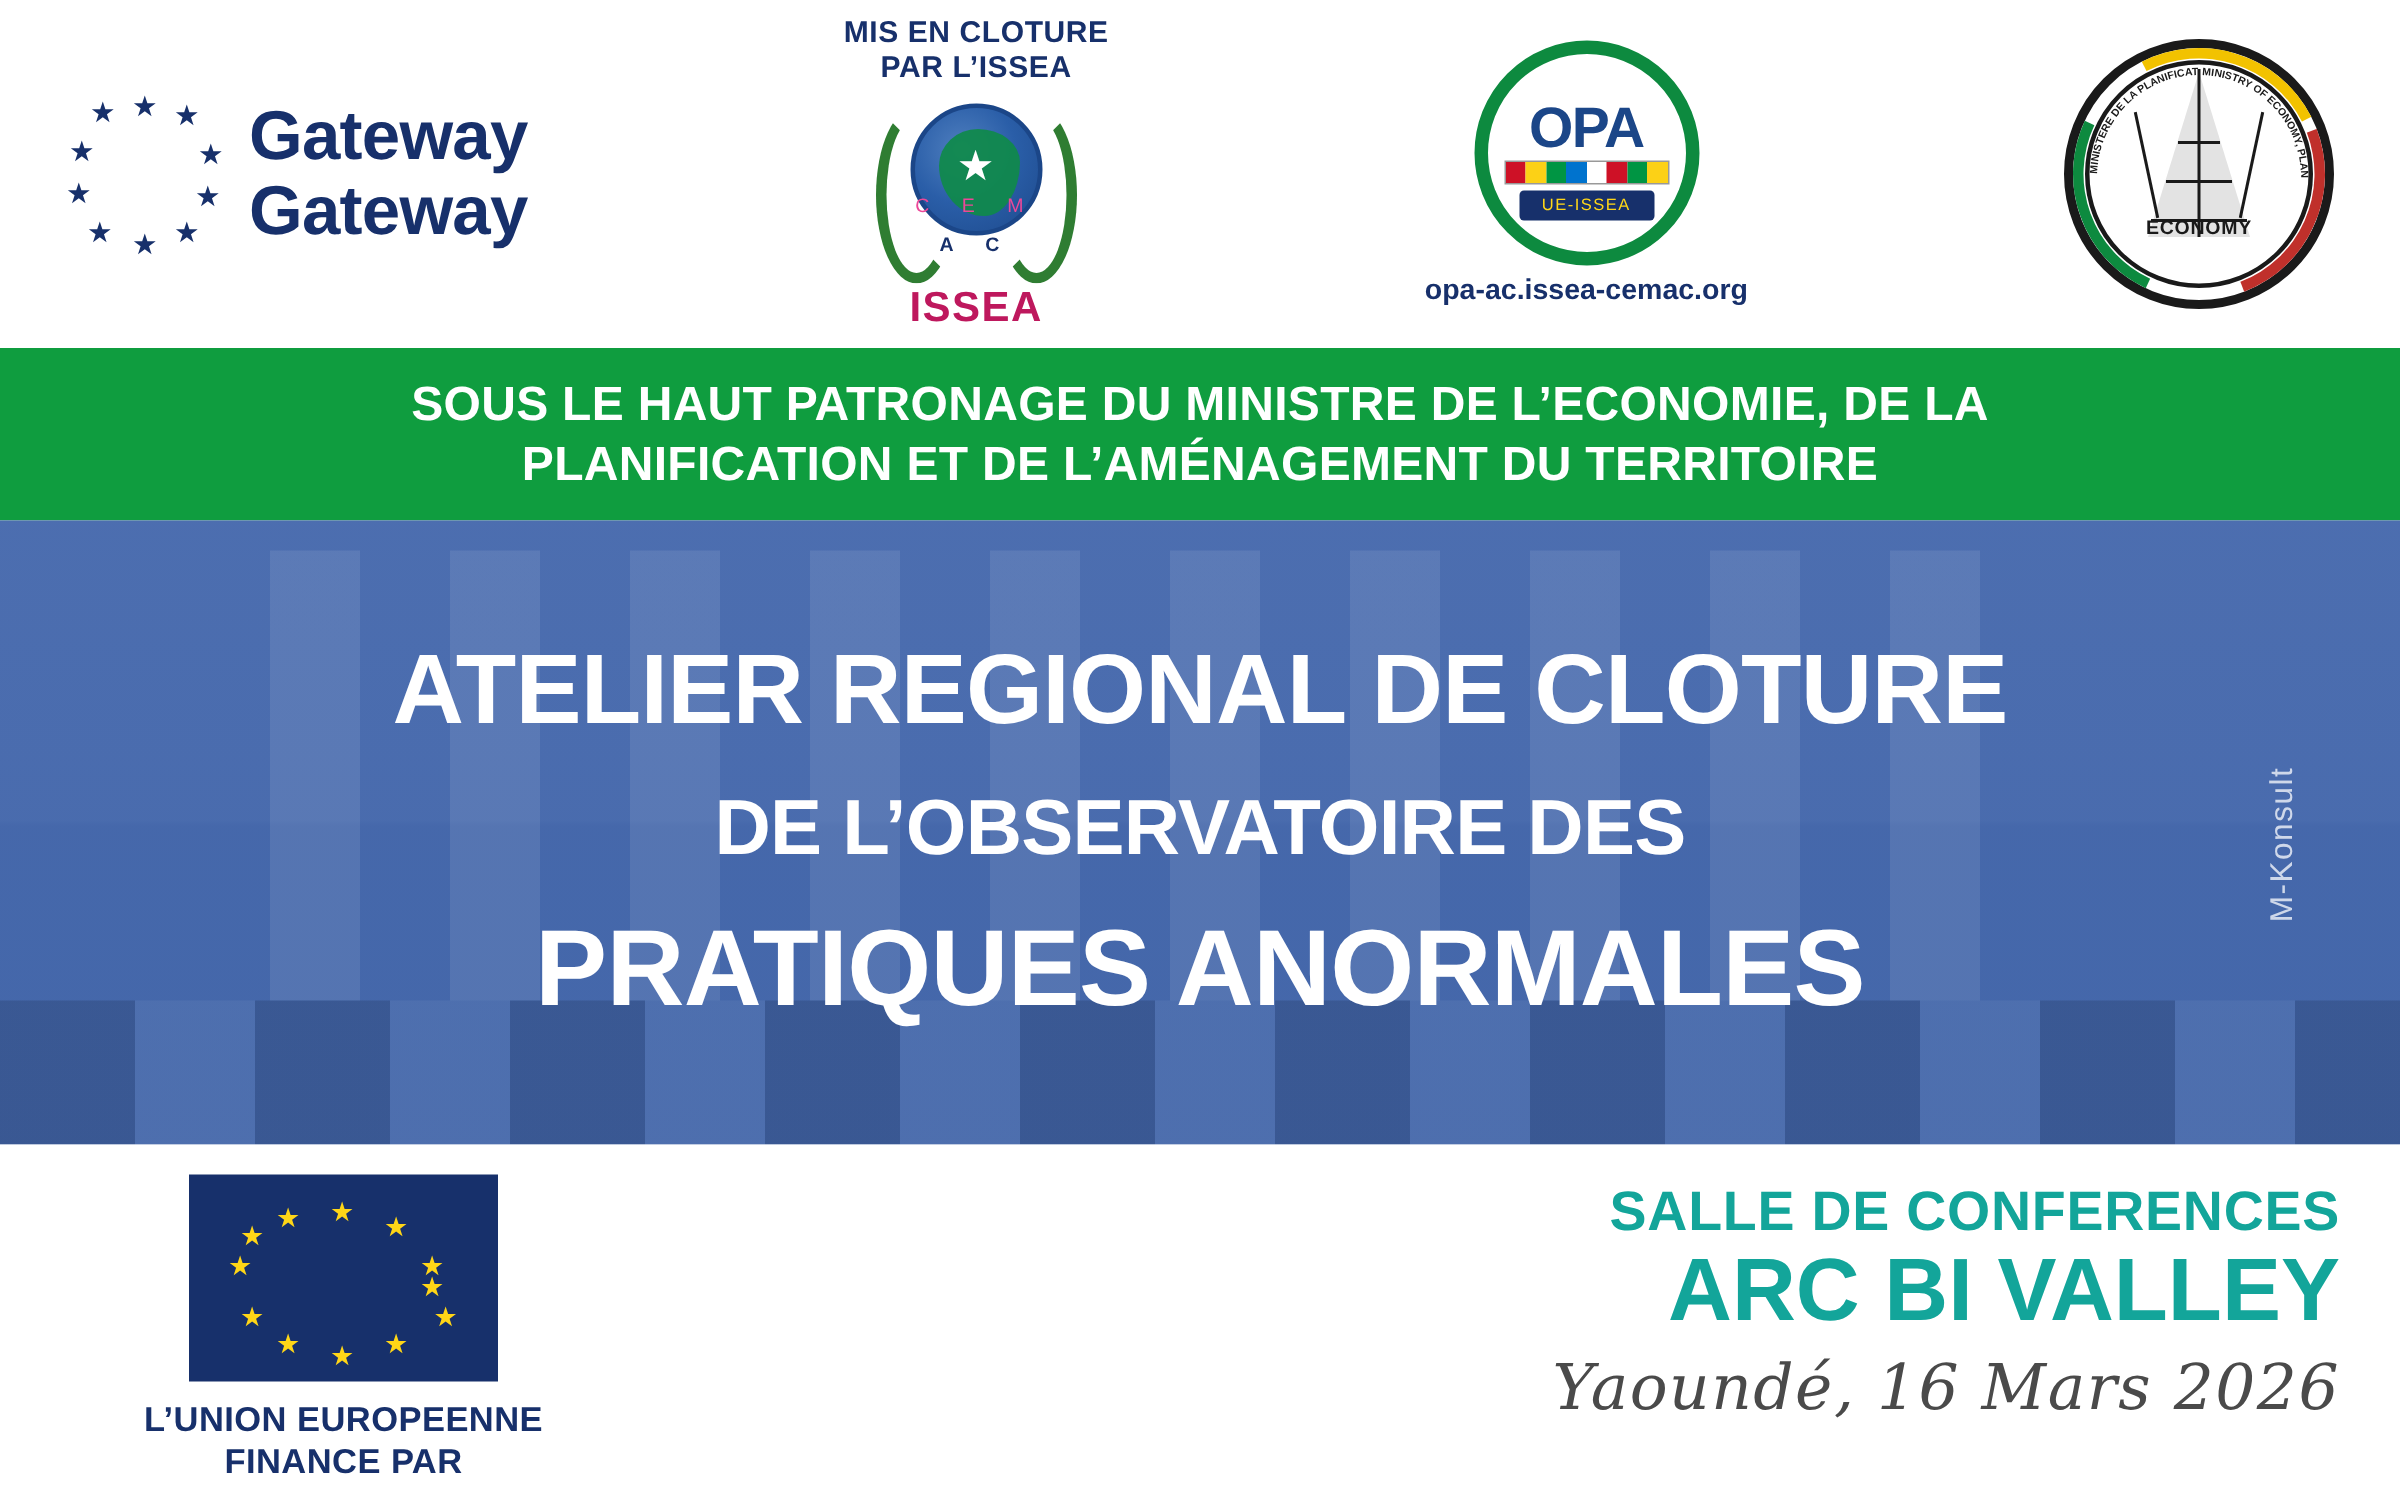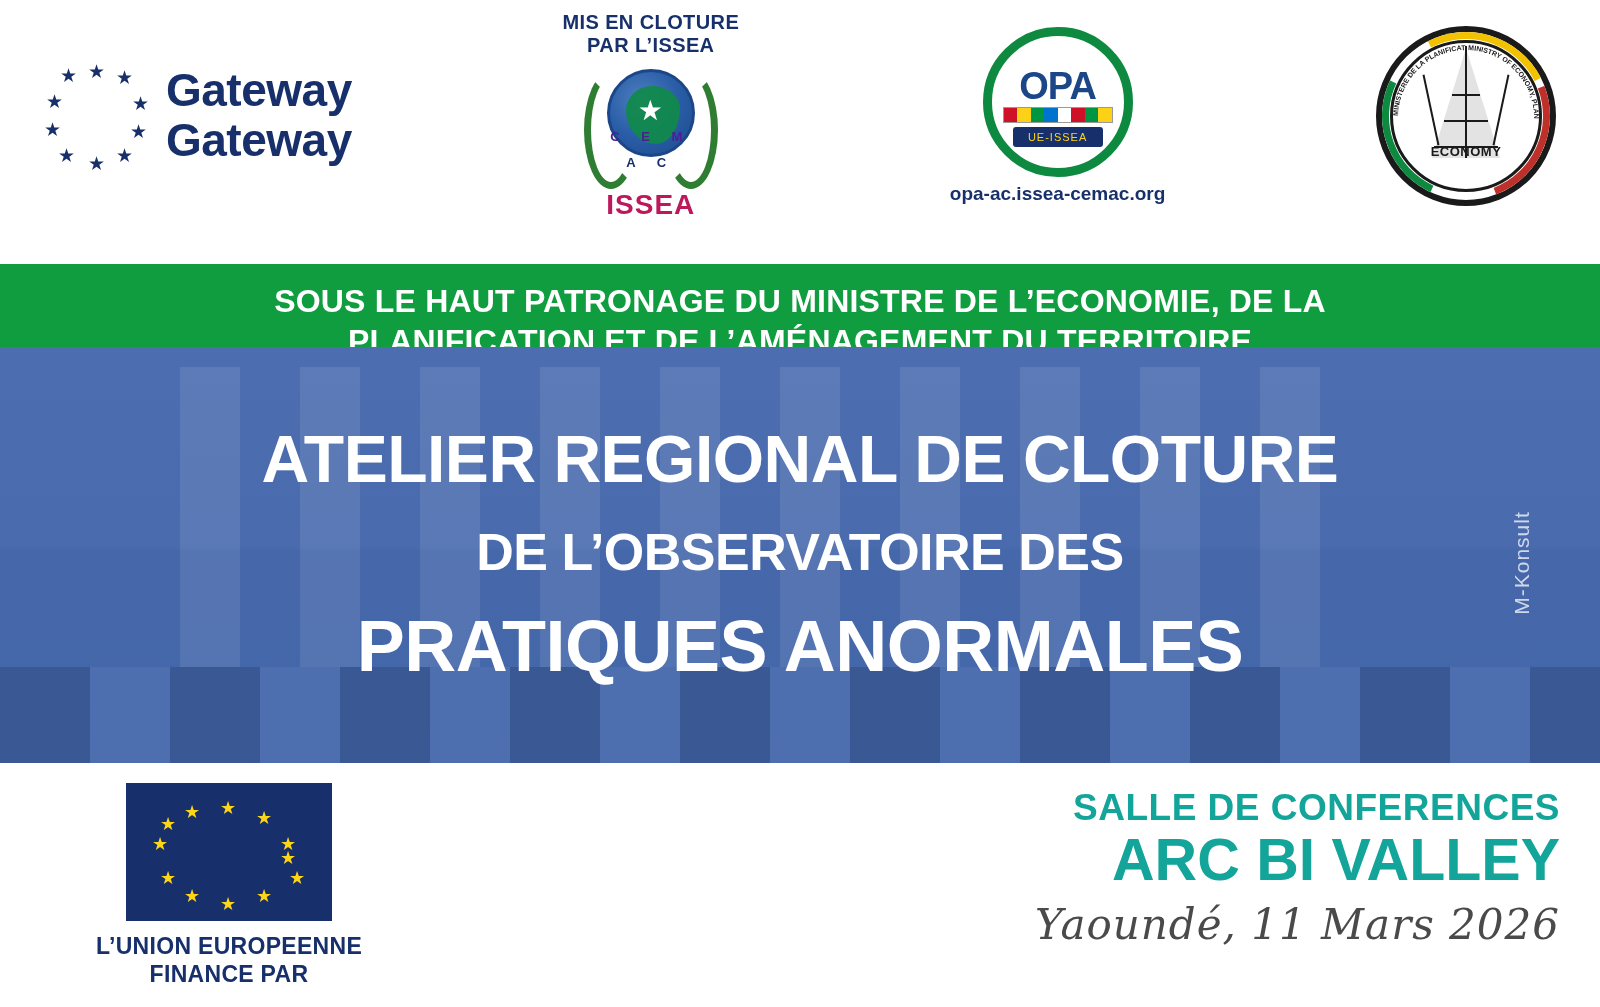--- a/index.html
+++ b/index.html
@@ -111,23 +111,23 @@
     width: 40px; height: 104px;
     border: 7px solid #2f7d32;
     border-radius: 50%;
   }
   .issea-wreath-l { left: 8px; border-right-color: transparent; border-top-color: transparent; }
   .issea-wreath-r { right: 8px; border-left-color: transparent; border-top-color: transparent; }
   .cemac-letters {
     position: absolute;
     left: 0; right: 0; top: 66px;
     font-size: 13px;
-    font-weight: bold;
+    font-weight: normal;
     letter-spacing: 9px;
-    color: #4c1d95;
+    color: #ec4899;
     text-align: center;
   }
   .cemac-letters2 {
     position: absolute;
     left: 0; right: 0; top: 92px;
     font-size: 13px;
     font-weight: bold;
     letter-spacing: 9px;
     color: #17306b;
     text-align: center;
@@ -286,21 +286,20 @@
   .green-bar {
     position: absolute;
     top: 232px; left: 0;
     width: 1600px;
     height: 115px;
     background: #0f9d3f;
     display: flex;
     align-items: center;
     justify-content: center;
     text-align: center;
-    margin-top: 32px;
   }
   .green-bar p {
     margin: 0;
     color: #ffffff;
     font-size: 32px;
     font-weight: bold;
     line-height: 1.22;
     letter-spacing: 0.2px;
     text-transform: uppercase;
   }
@@ -581,18 +580,18 @@
       </div>
       <div class="eu-caption">
         <div>L’UNION EUROPEENNE</div>
         <div>FINANCE PAR</div>
       </div>
     </div>
 
     <div class="venue-block">
       <div class="venue-small">SALLE DE CONFERENCES</div>
       <div class="venue-big">ARC BI VALLEY</div>
-      <div class="venue-date">Yaoundé, 11 Mars 2026</div>
+      <div class="venue-date">Yaoundé, 16 Mars 2026</div>
     </div>
 
   </div>
 
 </div>
 
 </body></html>

